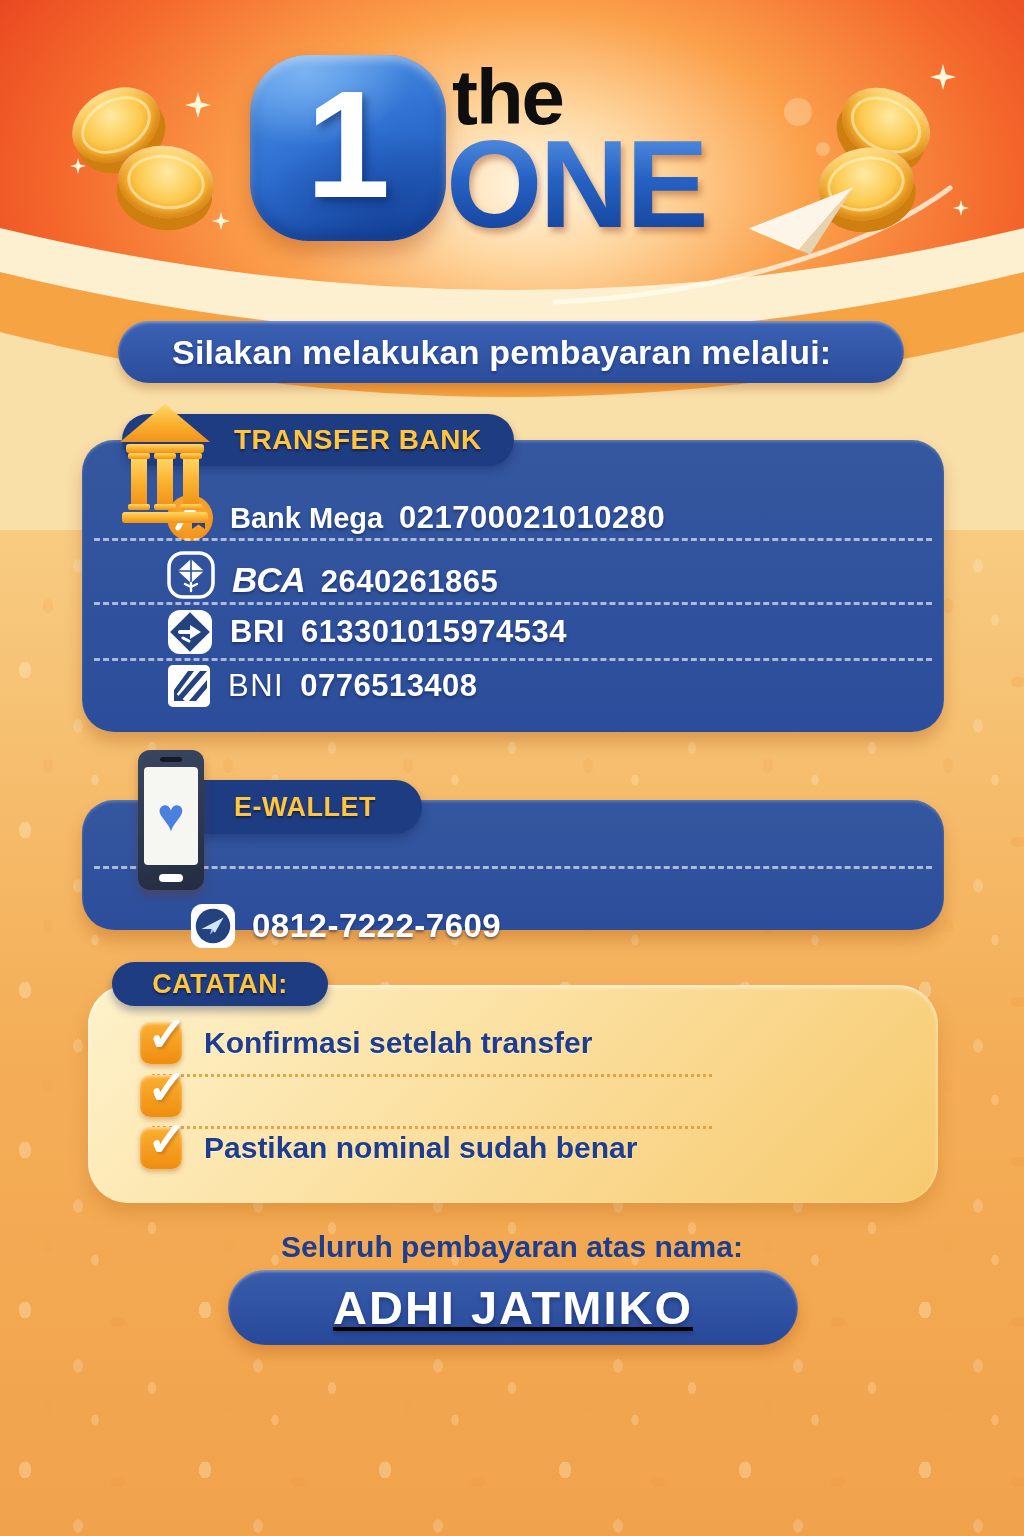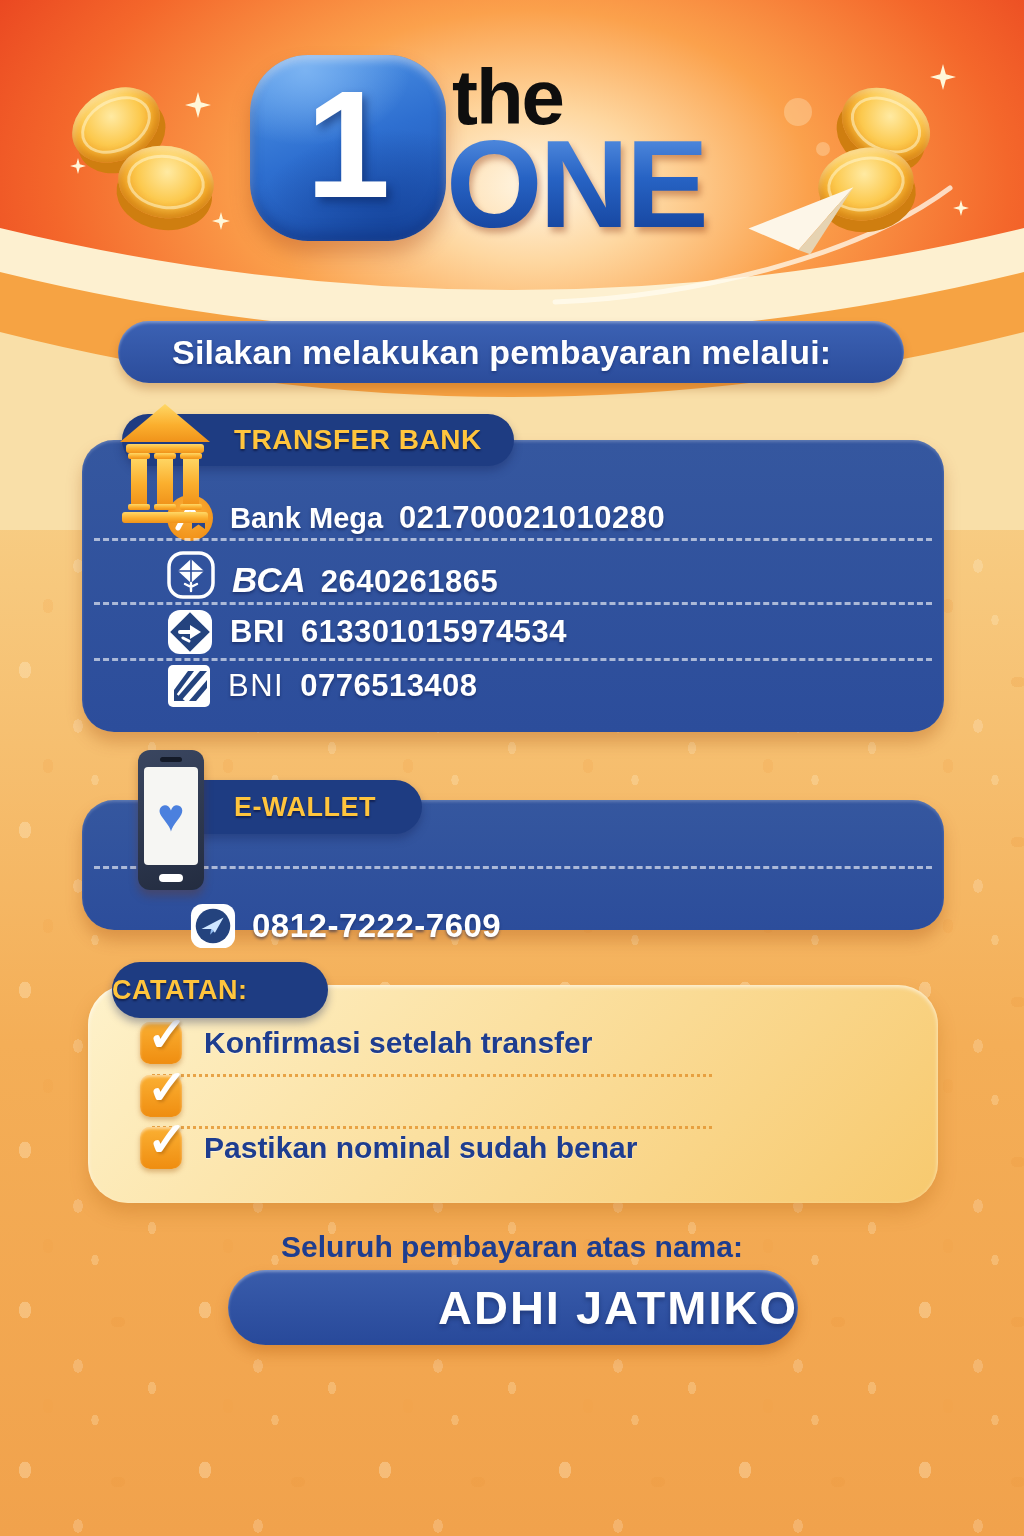--- a/index.html
+++ b/index.html
@@ -80,36 +80,36 @@
     width:22px;height:5px;border-radius:3px;background:#141a28;}
   .phone .screen{position:absolute;left:6px;right:6px;top:17px;bottom:25px;background:#f6f6f3;
     border-radius:4px;display:flex;align-items:center;justify-content:center;}
   .phone .heart{color:#4b80de;font-size:46px;line-height:.9;}
   .phone .home{position:absolute;bottom:8px;left:50%;transform:translateX(-50%);
     width:24px;height:8px;border-radius:4px;background:#fff;}
   
   .note-card{position:absolute;left:88px;top:985px;width:850px;height:218px;border-radius:40px;
     background:linear-gradient(135deg,#fef2cb 0%,#fbe0a0 45%,#f7c96e 100%);
     box-shadow:0 10px 18px rgba(170,90,10,.25), inset 0 2px 4px rgba(255,255,255,.65);}
-  .note-pill{left:112px;top:962px;width:216px;height:56px;border-radius:28px;z-index:5;}
+  .note-pill{left:112px;top:962px;width:216px;height:44px;border-radius:28px;justify-content:center;z-index:5;}
   .note-row{position:absolute;display:flex;align-items:center;gap:22px;}
   .check{width:42px;height:42px;border-radius:10px;flex:0 0 auto;position:relative;
     background:linear-gradient(180deg,#fbb033,#ef8d10);
     box-shadow:0 3px 5px rgba(160,80,0,.35), inset 0 2px 3px rgba(255,255,255,.5);}
   .check span{position:absolute;left:7px;top:-16px;font-size:48px;font-weight:900;color:#fff;
     text-shadow:2px 2px 3px rgba(120,60,0,.3);}
   .note-label{font-size:30px;font-weight:800;color:#1e3d8f;text-shadow:0 1px 1px rgba(255,255,255,.55);}
   .note-dash{position:absolute;left:64px;width:560px;border-top:3px dotted rgba(228,150,50,.85);}
   
   .footer-caption{position:absolute;left:0;right:0;top:1230px;text-align:center;
     font-size:30px;font-weight:800;color:#1e3d8f;}
   .name-pill{position:absolute;left:228px;top:1270px;width:570px;height:75px;border-radius:38px;
     background:linear-gradient(180deg,#395cab,#28499a);
     box-shadow:0 8px 14px rgba(170,80,0,.32), inset 0 2px 3px rgba(255,255,255,.35);
-    display:flex;align-items:center;justify-content:flex-end;}
+    display:flex;align-items:center;justify-content:center;text-decoration:underline;}
   .name-pill span{font-size:47px;font-weight:900;color:#fff;letter-spacing:2px;
     text-shadow:0 3px 4px rgba(15,30,80,.45);}
   .abs{position:absolute;}
 </style>
 </head>
 <body>
 
 <div class="sand"></div>
 <div class="sand-texture"></div>
 <div class="header-bg"></div>

